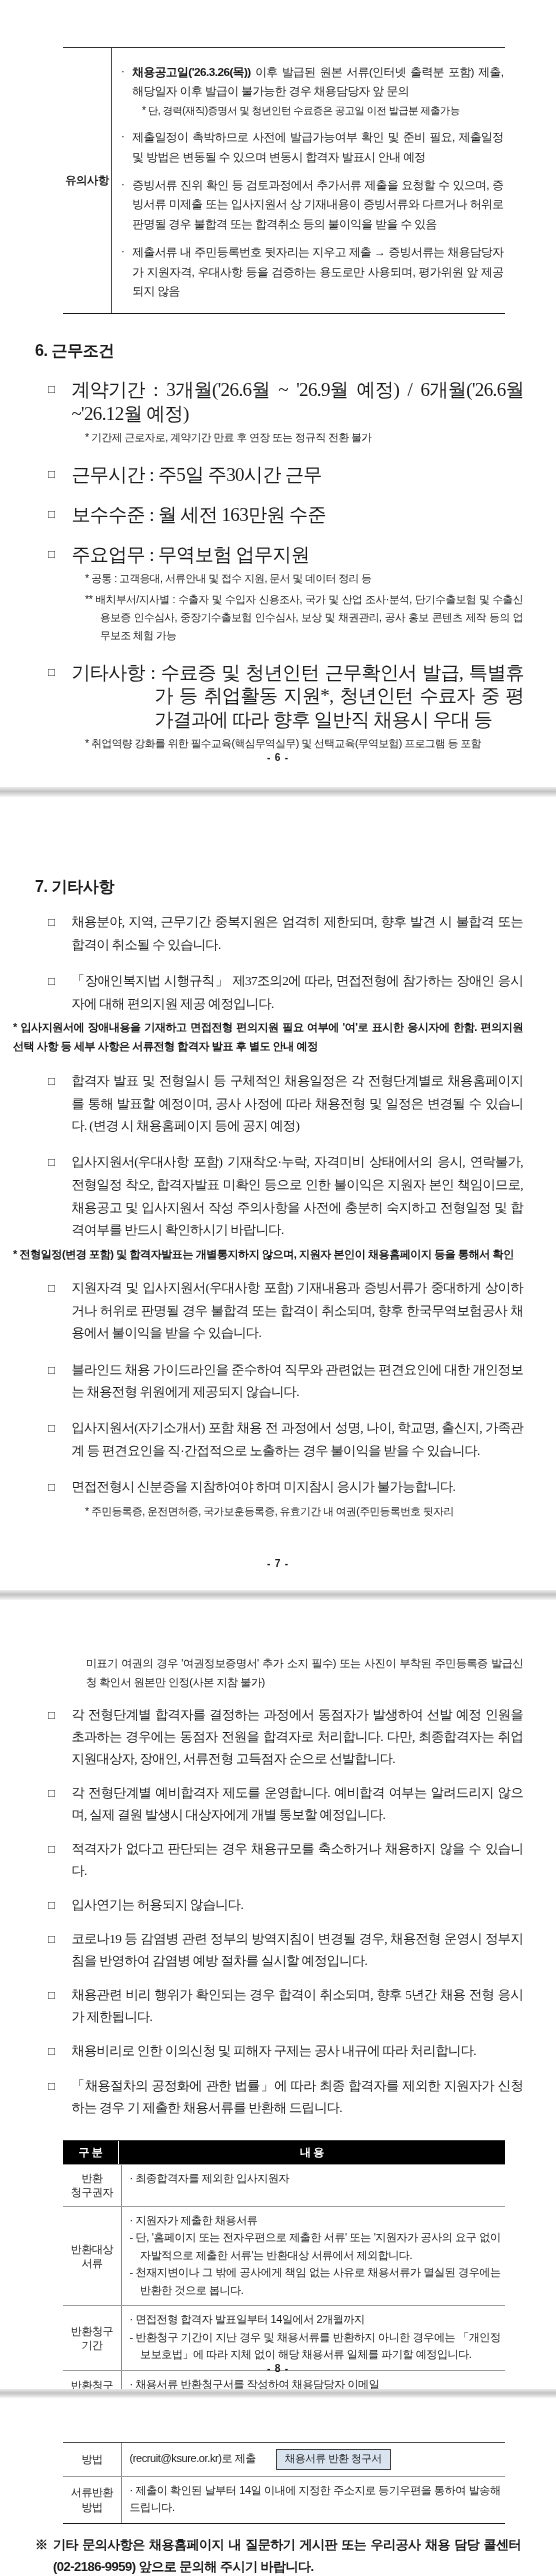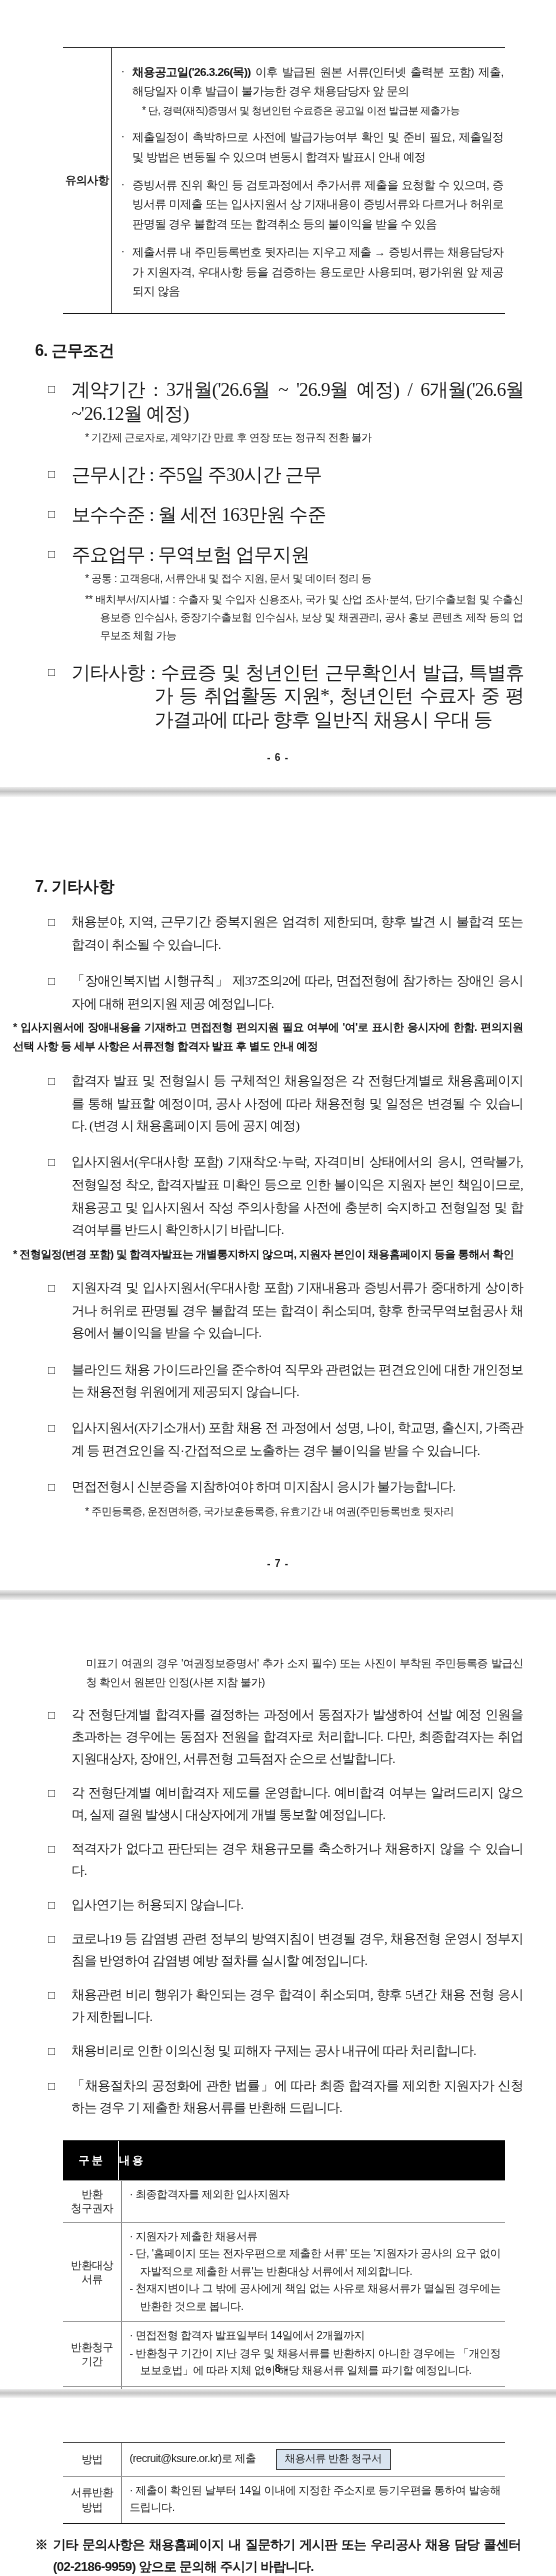--- a/index.html
+++ b/index.html
@@ -44,21 +44,21 @@
   .note.hang{padding-left:15px;text-indent:-15px;}
   .note.b{font-weight:bold;font-size:11px;line-height:19px;margin-left:13px;}
 
   
   .cont{font-size:11px;line-height:19px;margin:54px 33px 0 86px;text-align:justify;letter-spacing:-0.4px;}
 
   
   .rt{margin:21px 51px 0 63px;font-size:11px;letter-spacing:-0.4px;}
   .rt .hd{display:flex;background:#000000;color:#ffffff;font-weight:bold;border-top:1.5px solid #333;}
   .rt .hd .c1{width:55px;text-align:center;padding:3px 0;border-right:1.5px solid #fff;}
-  .rt .hd .c2{flex:1;padding:11px 0;}
+  .rt .hd .c2{flex:1;text-align:center;padding:3px 0;}
   .rt .row{display:flex;border-top:0.8px solid #9b9b9b;}
   .rt .row:first-of-type{border-top:none;}
   .rt .c1{width:55px;display:flex;align-items:center;justify-content:center;text-align:center;
           border-right:0.8px solid #8a8a8a;padding:6px 1.5px;white-space:pre-line;line-height:14.3px;}
   .rt .c2{flex:1;padding:5.3px 4.5px 6px 7.5px;line-height:17.4px;text-align:justify;}
   .rt .c2 p{margin:0;}
   .rt .dash{padding-left:10.6px;text-indent:-10.6px;}
   .rt8{border-bottom:0.8px solid #9b9b9b;}
   .rt9{margin-top:44px;border-top:0.8px solid #4a4a4a;border-bottom:1.5px solid #161616;}
   .rt9 .row:first-of-type{border-top:none;}
@@ -127,20 +127,21 @@
       <span class="bx">□</span>
       <p class="tx">주요업무 : 무역보험 업무지원</p>
     </div>
     <p class="note">* 공통 : 고객응대, 서류안내 및 접수 지원, 문서 및 데이터 정리 등</p>
     <p class="note hang">** 배치부서/지사별 : 수출자 및 수입자 신용조사, 국가 및 산업 조사·분석, 단기수출보험 및 수출신용보증 인수심사, 중장기수출보험 인수심사, 보상 및 채권관리, 공사 홍보 콘텐츠 제작 등의 업무보조 체험 가능</p>
 
     <div class="chk">
       <span class="bx">□</span>
       <p class="tx hang110">기타사항 : 수료증 및 청년인턴 근무확인서 발급, 특별휴가 등 취업활동 지원*, 청년인턴 수료자 중 평가결과에 따라 향후 일반직 채용시 우대 등</p>
     </div>
+    <p class="note">* 취업역량 강화를 위한 필수교육(핵심무역실무) 및 선택교육(무역보험) 프로그램 등 포함</p>
 
     <div class="pageno">- 6 -</div>
   </section>
 
   <div class="sep"></div>
 
   <section class="page p7">
     <h2 class="sec-h">7. 기타사항</h2>
 
     <div class="chk">

